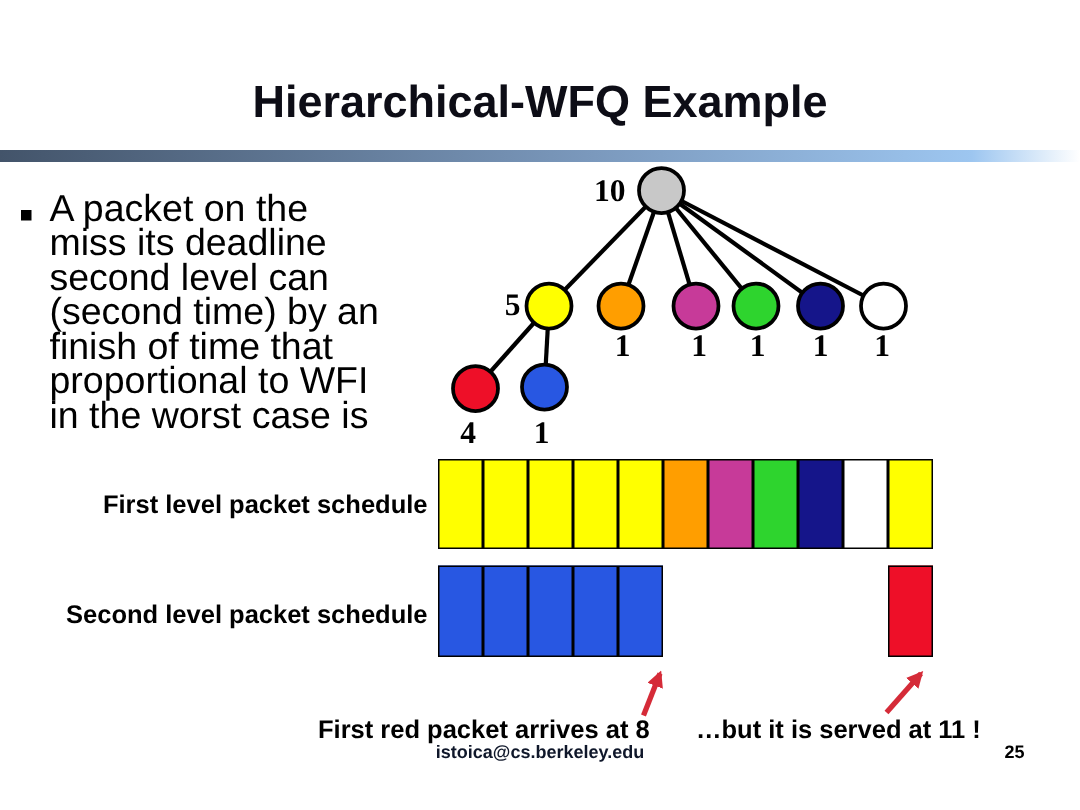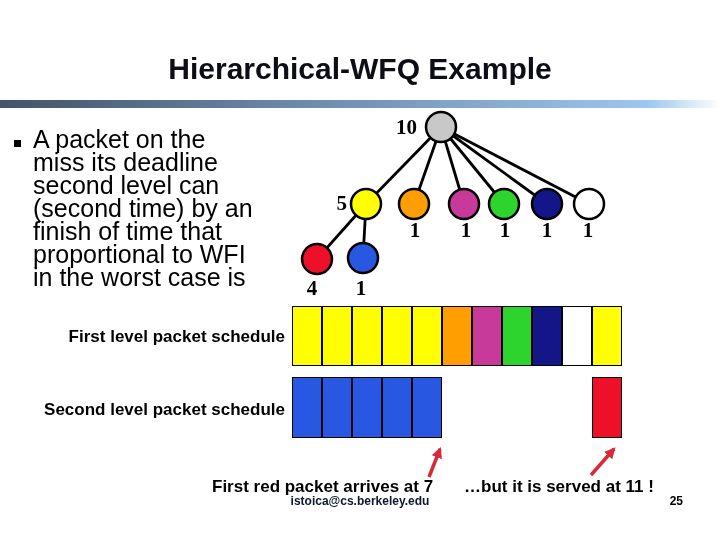--- a/index.html
+++ b/index.html
@@ -99,21 +99,21 @@
       <div class="cell" style="background-color: rgb(40, 87, 226);"></div>
       <div class="cell" style="background-color: rgb(40, 87, 226);"></div>
       <div class="cell empty"></div>
       <div class="cell empty"></div>
       <div class="cell empty"></div>
       <div class="cell empty"></div>
       <div class="cell empty"></div>
       <div class="cell" style="background-color: rgb(238, 15, 40);"></div>
     </div>
 
-  <div class="caption arrival">First red packet arrives at 7</div>
+  <div class="caption arrival">First red packet arrives at 8</div>
   <div class="caption served">…but it is served at 11 !</div>
 
   <div class="footer-email">istoica@cs.berkeley.edu</div>
   <div class="page-num">25</div>
 
   <svg class="overlay" viewBox="0 0 720 540" xmlns="http://www.w3.org/2000/svg">
     <defs>
       <marker id="ah" viewBox="0 0 10 10" refX="8" refY="5" markerWidth="11" markerHeight="11" markerUnits="userSpaceOnUse" orient="auto">
         <path d="M0,0 L10,5 L0,10 z" fill="#d52b38"></path>
       </marker>

